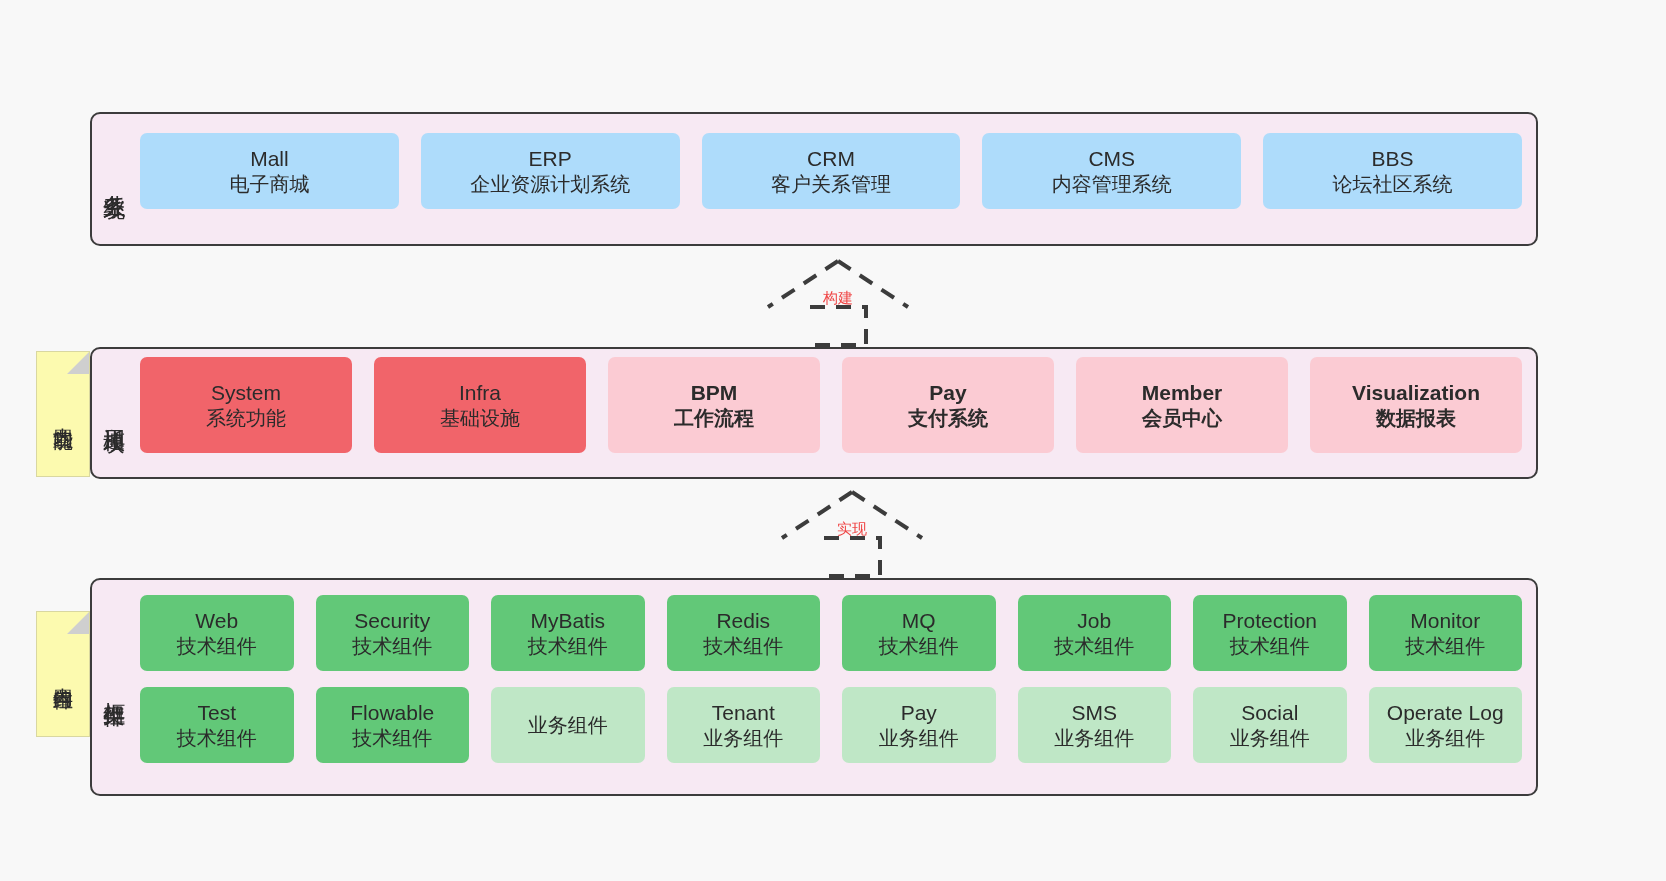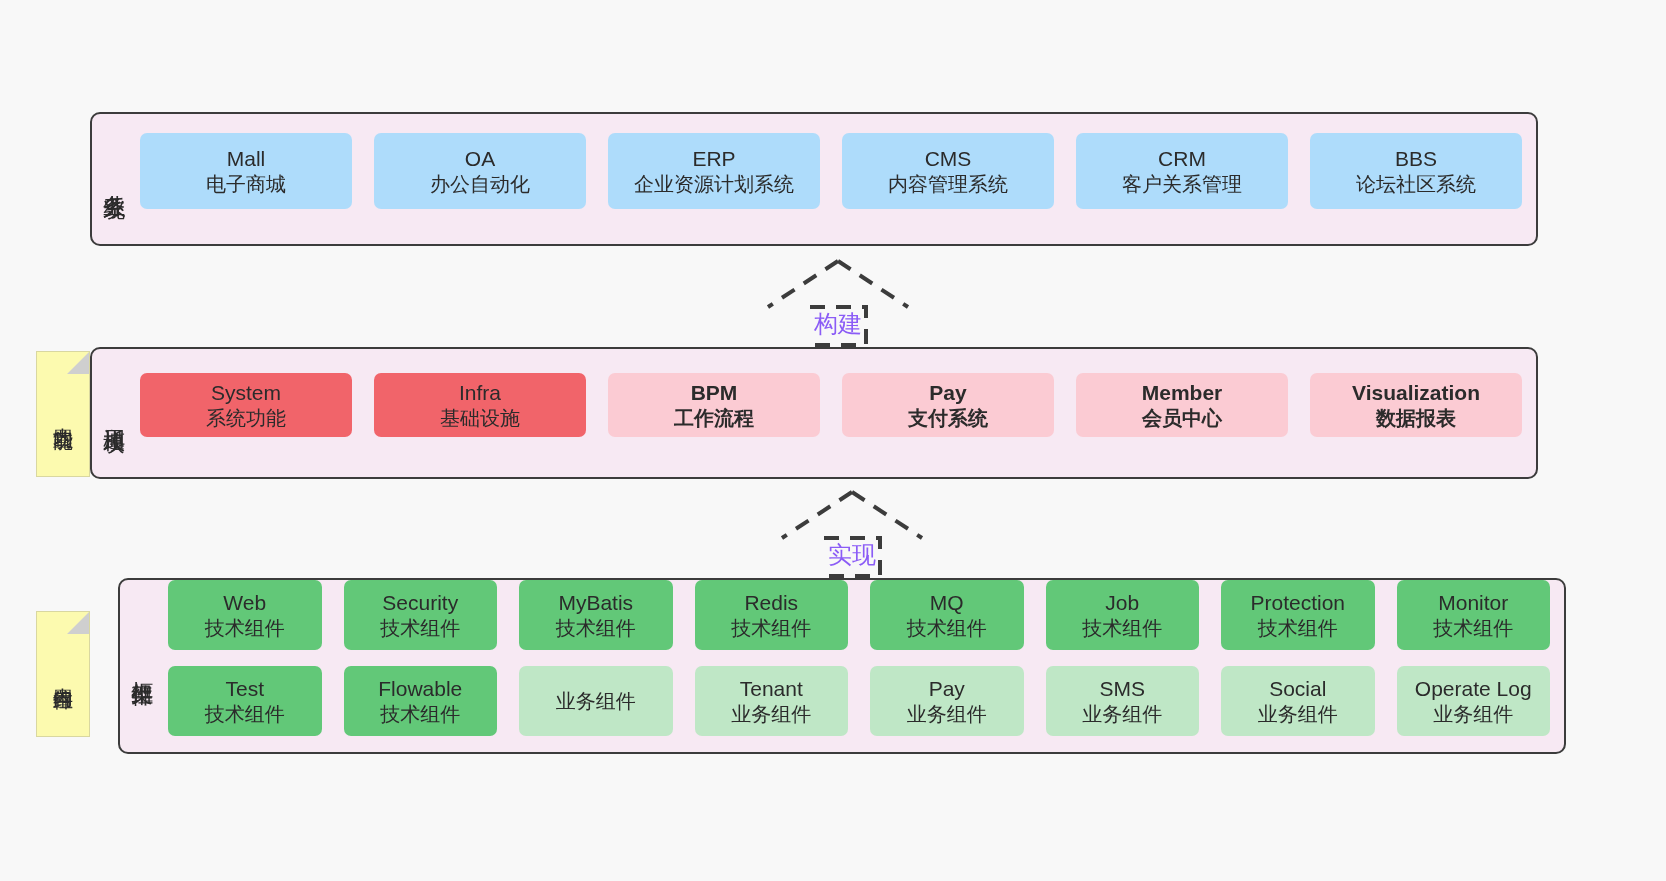--- a/index.html
+++ b/index.html
@@ -72,24 +72,24 @@
   
   .c-blue       { background: #AEDCFB; }
   .c-red        { background: #F1646A; }
   .c-pink       { background: #FBCBD3; font-weight: bold; }
   .c-green      { background: #62C878; }
   .c-lightgreen { background: #BFE7C6; }
 
   
   #layer-business  { left: 90px;  top: 112px; width: 1448px; height: 134px; }
   #layer-modules   { left: 90px;  top: 347px; width: 1448px; height: 132px; }
-  #layer-framework { left: 90px;  top: 578px; width: 1448px; height: 176px; margin-left: 28px; }
+  #layer-framework { left: 90px;  top: 578px; width: 1448px; height: 218px; }
 
   #layer-business  .row { height: 76px; }
-  #layer-modules   .row { height: 64px; }
+  #layer-modules   .row { height: 96px; }
   #layer-framework .row { height: 76px; }
 
   
   .note {
     position: absolute;
     width: 54px;
     background: #FCFAAF;
     border: 1px solid #D9D7A0;
     display: flex;
     align-items: center;
@@ -114,23 +114,23 @@
   #note-builtin-features   { left: 36px; top: 351px; height: 126px; }
   #note-builtin-components { left: 36px; top: 611px; height: 126px; }
 
   
   .connector { position: absolute; }
   .connector svg { display: block; overflow: visible; }
   .connector .c-label {
     position: absolute;
     left: 50%;
     transform: translateX(-50%);
-    top: 51px;
-    font-size: 24px;
-    color: #8b5cf6;
+    top: 32px;
+    font-size: 15px;
+    color: #ef4444;
     background: transparent;
     white-space: nowrap;
     user-select: none;
   }
   #connector-build   { left: 758px; top: 257px; width: 160px; height: 88px; }
   #connector-realize { left: 772px; top: 488px; width: 160px; height: 88px; }
 </style>
 </head>
 <body>
 
@@ -146,34 +146,30 @@
 
   <div class="layer" id="layer-business">
     <div class="layer-title">业务系统</div>
     <div class="layer-body">
       <div class="row">
         <div class="node c-blue">
           <div class="n-title">Mall</div>
           <div class="n-sub">电子商城</div>
         </div>
         <div class="node c-blue">
-          <div class="n-title">OA</div>
-          <div class="n-sub">办公自动化</div>
-        </div>
-        <div class="node c-blue">
           <div class="n-title">ERP</div>
           <div class="n-sub">企业资源计划系统</div>
         </div>
         <div class="node c-blue">
+          <div class="n-title">CRM</div>
+          <div class="n-sub">客户关系管理</div>
+        </div>
+        <div class="node c-blue">
           <div class="n-title">CMS</div>
           <div class="n-sub">内容管理系统</div>
-        </div>
-        <div class="node c-blue">
-          <div class="n-title">CRM</div>
-          <div class="n-sub">客户关系管理</div>
         </div>
         <div class="node c-blue">
           <div class="n-title">BBS</div>
           <div class="n-sub">论坛社区系统</div>
         </div>
       </div>
     </div>
   </div>
 
   <div class="connector" id="connector-build">

